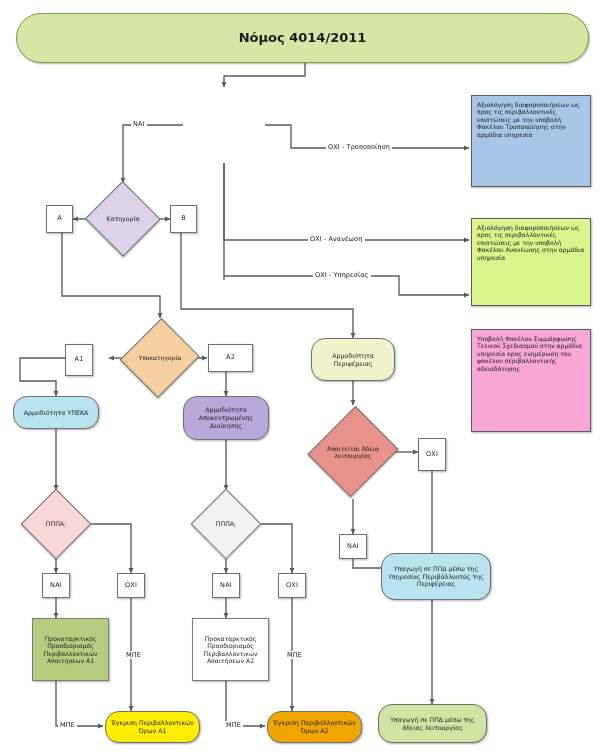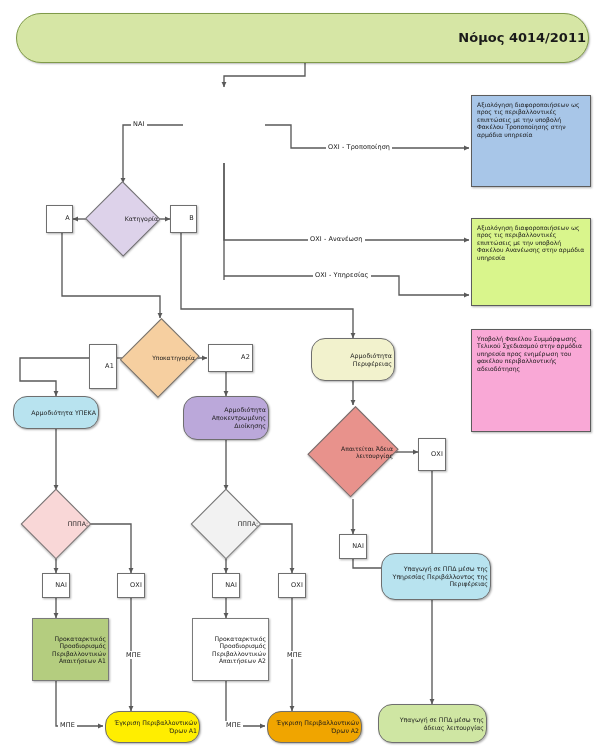--- a/index.html
+++ b/index.html
@@ -30,21 +30,20 @@
     text-align:center;
     color:#1a1a1a;
     line-height:1.22;
     z-index:3;
   }
   .node .txt{
     display:block;
     width:100%;
     padding:0 2px;
     word-wrap:break-word;
-    text-align:right;
   }
 
   
   .terminator{
     border:1px solid #7f9a49;
     border-radius:26px;
     box-shadow:1px 1px 2px rgba(0,0,0,.28);
   }
   .rounded{
     border:1px solid #6f6f6f;
@@ -193,21 +192,21 @@
   </div>
   <div class="node smallbox" style="left:170px;top:205px;width:27px;height:28px;">
     <span class="txt">Β</span>
   </div>
 
   <div class="node diamond" style="left:123px;top:318px;width:74px;height:80px;font-size:6px;">
     <span class="dshape" style="background:#f6cfa0;"></span>
     <span class="txt">Υποκατηγορία</span>
   </div>
 
-  <div class="node smallbox" style="left:89px;top:344px;width:28px;height:45px;">
+  <div class="node smallbox" style="left:65px;top:344px;width:28px;height:32px;">
     <span class="txt">Α1</span>
   </div>
   <div class="node smallbox" style="left:208px;top:344px;width:45px;height:28px;">
     <span class="txt">Α2</span>
   </div>
 
   <div class="node rounded" style="left:13px;top:396px;width:86px;height:33px;background:#b8e3ef;font-size:6.3px;">
     <span class="txt">Αρμοδιότητα ΥΠΕΚΑ</span>
   </div>
 

